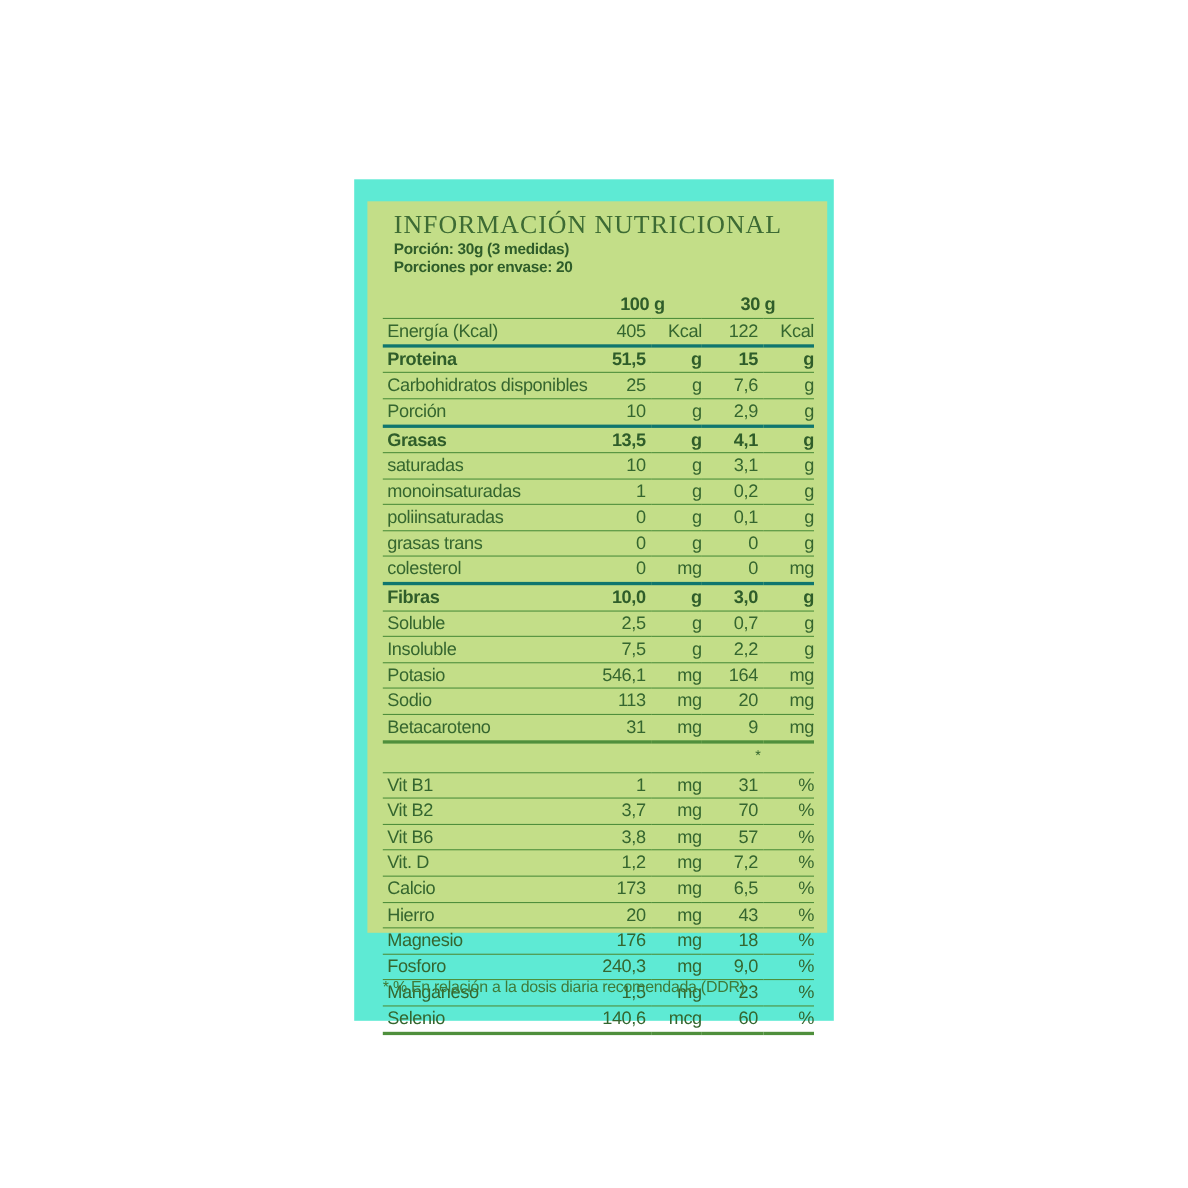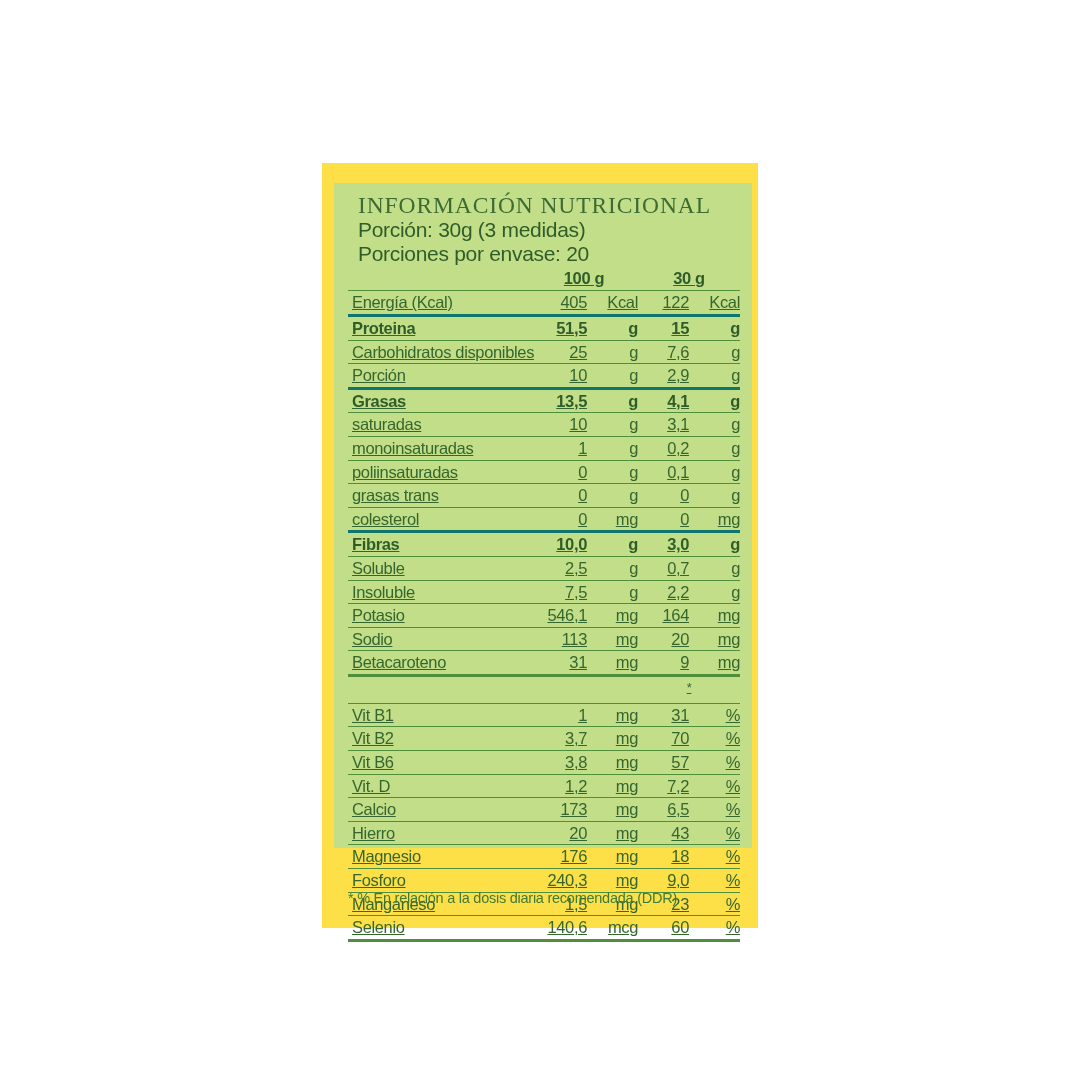--- a/index.html
+++ b/index.html
@@ -20,21 +20,21 @@
     height: 1080px;
   }
 
   
   .panel {
     position: absolute;
     left: 322px;
     top: 163px;
     width: 436px;
     height: 765px;
-    background: #fde047;
+    background: #5eead4;
   }
 
   
   .green-block {
     position: absolute;
     left: 12px;
     top: 20px;
     width: 418px;
     height: 665px;
     background: #c3de88;
@@ -50,38 +50,37 @@
     font-family: "Liberation Serif", serif;
     font-size: 23.5px;
     letter-spacing: 0.9px;
     color: #3d6b34;
     line-height: 1.05;
     white-space: nowrap;
   }
 
   .serving {
     font-family: "Liberation Sans", sans-serif;
-    font-weight: normal;
-    font-size: 21px;
+    font-weight: bold;
+    font-size: 14px;
     color: #2f5d2a;
     line-height: 1.16;
     letter-spacing: -0.3px;
     white-space: nowrap;
   }
 
   
   table.nutri {
     width: 392px;
-    margin: 3px 0 0 14px;
+    margin: 18px 0 0 14px;
     border-collapse: collapse;
     table-layout: fixed;
     color: #35662f;
     font-size: 16.5px;
     letter-spacing: -0.35px;
-    text-decoration: underline;
   }
   table.nutri td, table.nutri th {
     padding: 0;
     vertical-align: baseline;
     white-space: nowrap;
   }
 
   col.c-name  { width: 182px; }
   col.c-v1    { width: 62px;  }
   col.c-u1    { width: 46px;  }

